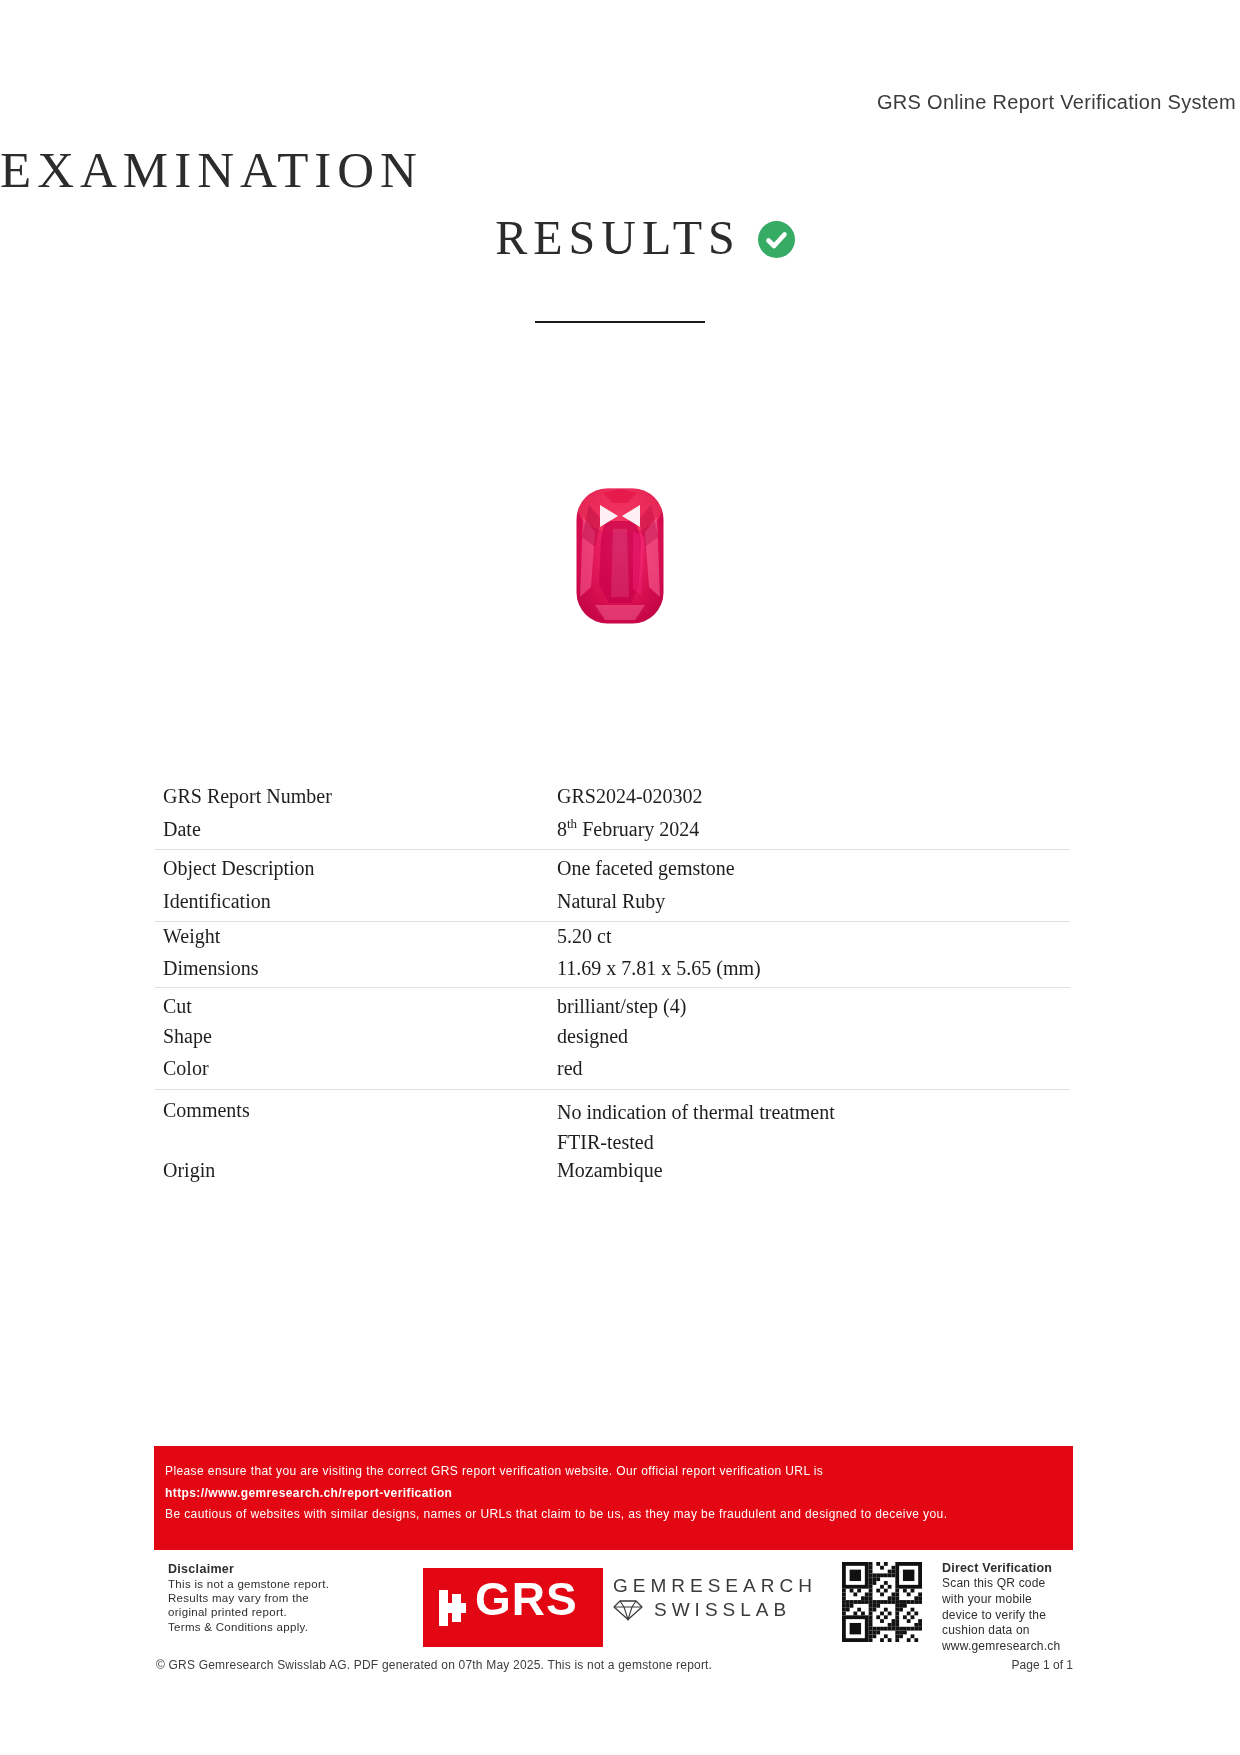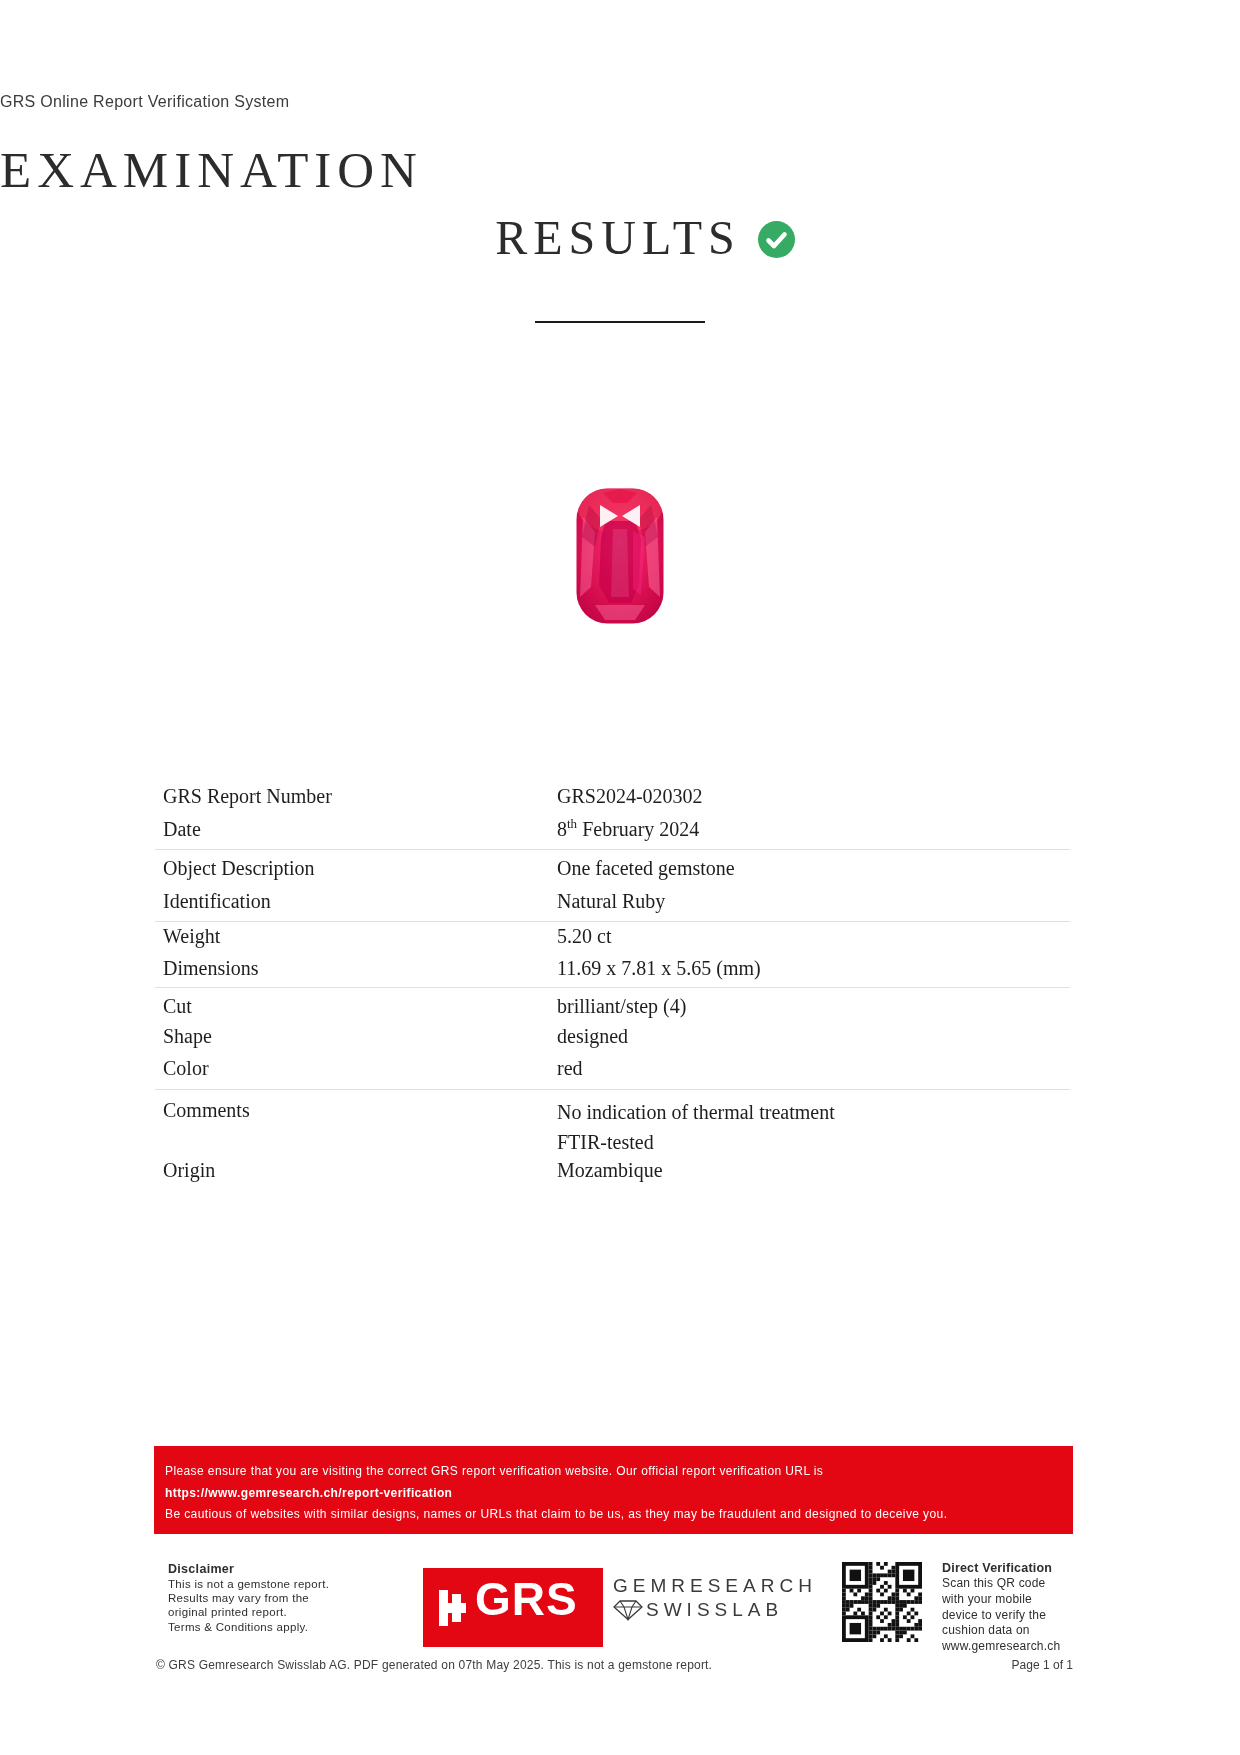--- a/index.html
+++ b/index.html
@@ -3,22 +3,22 @@
 <meta charset="utf-8">
 <style>
   * { margin:0; padding:0; box-sizing:border-box; }
   html,body { background:#ffffff; }
   .page {
     position:relative; width:1240px; height:1755px; background:#ffffff;
     font-family:"Liberation Sans", sans-serif; overflow:hidden;
   }
   
   .sys-title {
-    position:absolute; top:92px; left:0; width:1236px; text-align:left;
-    font-size:16px; line-height:20px; color:#3c3c3c; letter-spacing:.3px;
+    position:absolute; top:92px; left:0; width:1236px; text-align:right;
+    font-size:20px; line-height:20px; color:#3c3c3c; letter-spacing:.3px;
   }
   .title-line1 {
     position:absolute; top:144px; left:0; width:1236px; 
     font-family:"Liberation Serif", serif; font-size:51px; line-height:52px;
     color:#2c2c2c; letter-spacing:6px; font-weight:400;
   }
   .title-line2 {
     position:absolute; top:212px; left:0; width:1236px; text-align:center;
     font-family:"Liberation Serif", serif; font-size:48px; line-height:52px;
     color:#2c2c2c; letter-spacing:6px; font-weight:400;
@@ -30,41 +30,41 @@
   
   .trow { position:absolute; left:0; right:0; height:30px;
     font-family:"Liberation Serif", serif; font-size:20px; line-height:26px; color:#1e1e1e; }
   .trow .tl { position:absolute; left:163px; white-space:nowrap; }
   .trow .tv { position:absolute; left:557px; white-space:nowrap; }
   .trow .tv sup { font-size:13px; line-height:0; vertical-align:super; }
   .tv-line2 { display:block; }
   .tdiv { position:absolute; left:155px; width:915px; height:1px; background:#e0e0e0; }
   
   .banner {
-    position:absolute; left:154px; top:1446px; width:919px; height:88px;
+    position:absolute; left:154px; top:1446px; width:919px; height:104px;
     padding:15px 14px 0 11px; color:#ffffff;
   }
   .banner p { font-size:12px; line-height:21.5px; letter-spacing:.4px; white-space:nowrap; }
   .banner .url { font-weight:bold; }
   
   .disclaimer { position:absolute; left:168px; top:1562px; color:#2e2e2e; }
   .disclaimer .d-title { font-size:12.5px; font-weight:bold; line-height:15px; letter-spacing:.3px; }
   .disclaimer .d-line { font-size:11.5px; line-height:14.2px; letter-spacing:.3px; }
   .logo-box {
     position:absolute; left:423px; top:1568px; width:180px; height:79px;
     display:flex; align-items:center;
   }
   .logo-acronym {
     position:absolute; left:52px; top:4px; color:#ffffff; font-weight:bold;
     font-size:46px; line-height:54px; letter-spacing:1px;
     font-family:"Liberation Sans", sans-serif;
   }
   .logo-text { position:absolute; left:613px; top:1574px; color:#3a3a3a; }
   .logo-text .lt1 { font-size:19px; line-height:24px; letter-spacing:5px; font-weight:400; }
-  .logo-text .lt2 { display:flex; align-items:center; gap:3px; font-size:19px; line-height:24px; letter-spacing:5px; }
+  .logo-text .lt2 { display:flex; align-items:center; gap:11px; font-size:19px; line-height:24px; letter-spacing:5px; }
   .qr { position:absolute; left:842px; top:1562px; width:80px; height:80px; }
   .direct { position:absolute; left:942px; top:1560px; color:#2e2e2e; }
   .direct .dv-title { font-size:12.5px; font-weight:bold; line-height:16px; letter-spacing:.2px; }
   .direct .dv-line { font-size:12px; line-height:15.8px; letter-spacing:.2px; }
   .copyright { position:absolute; left:156px; top:1658px; font-size:12px; line-height:15px; color:#3d3d3d; letter-spacing:.2px; }
   .page-info { position:absolute; left:953px; top:1658px; width:120px; text-align:right; font-size:12px; line-height:15px; color:#3d3d3d; }
 </style>
 </head>
 <body>
 

